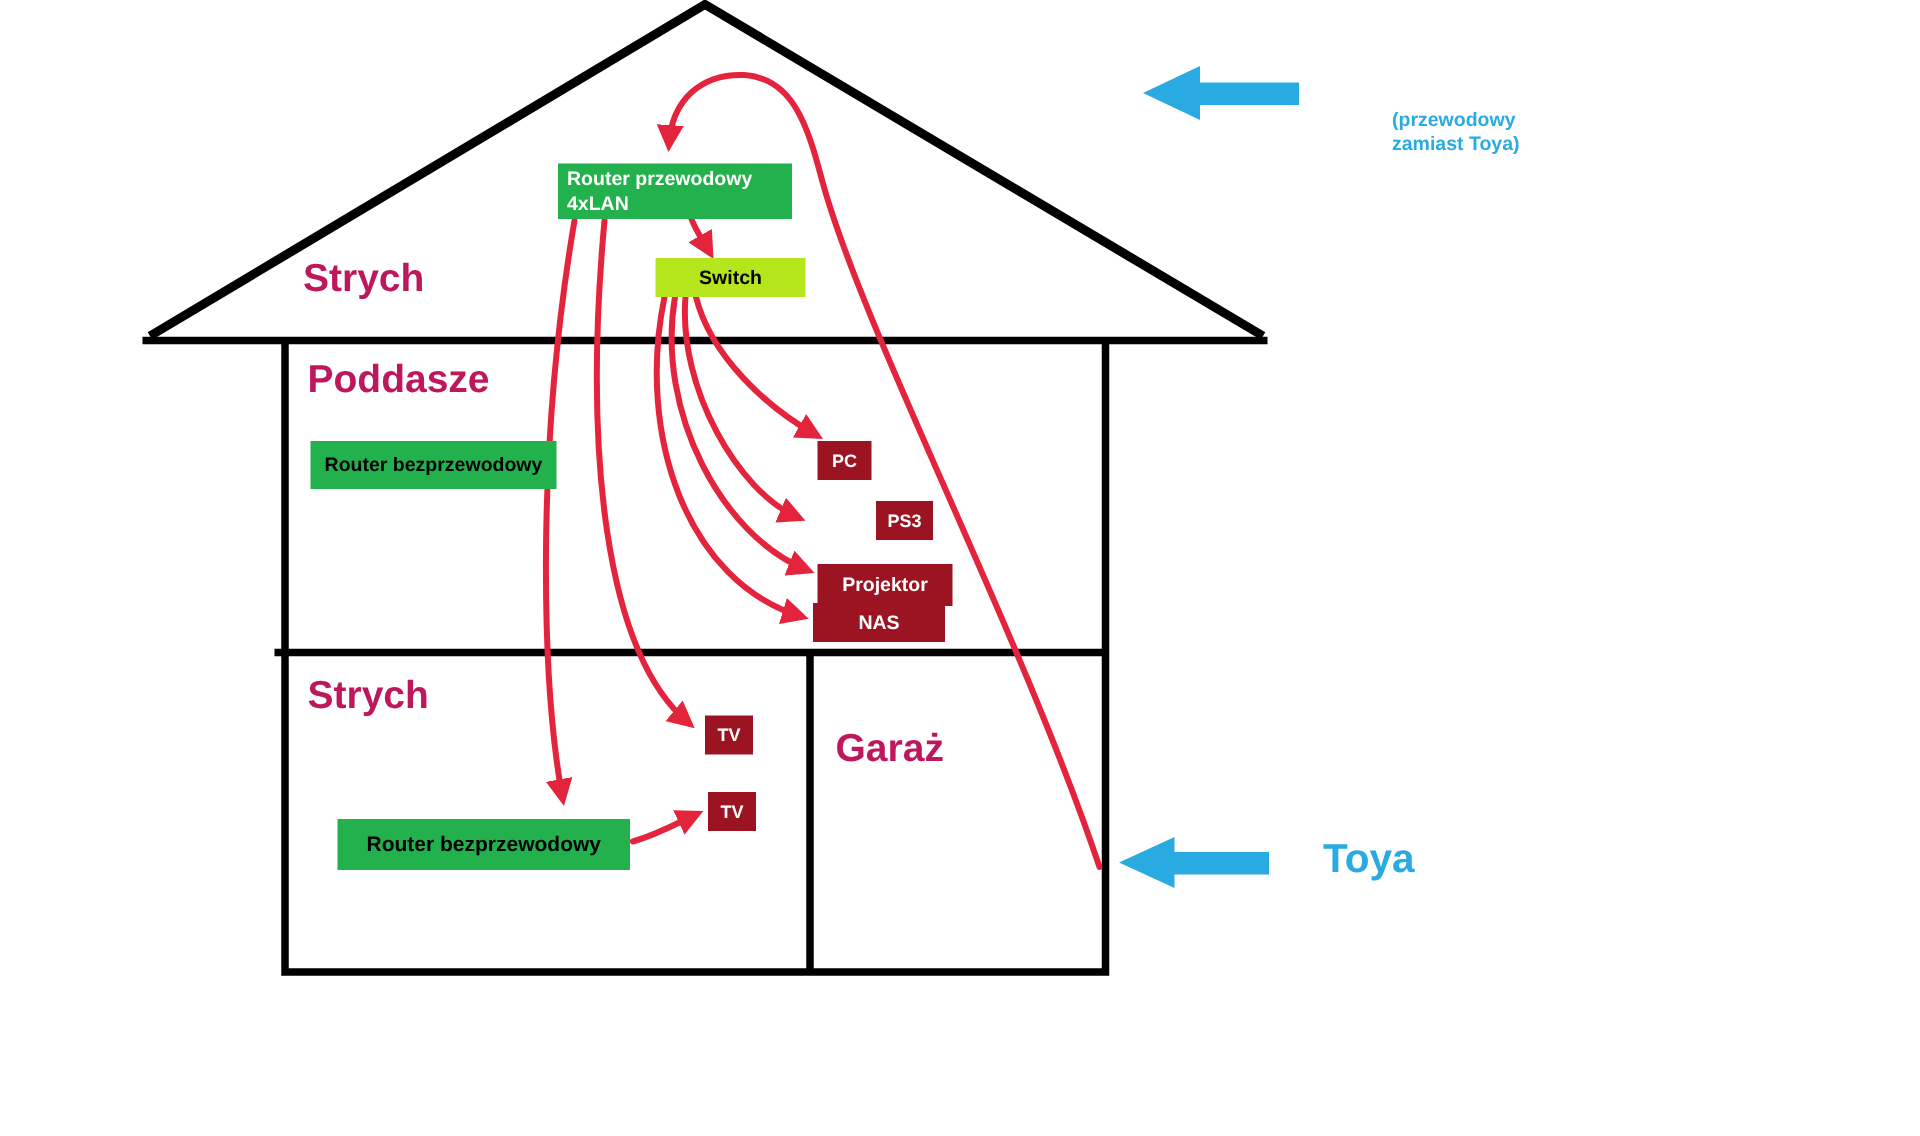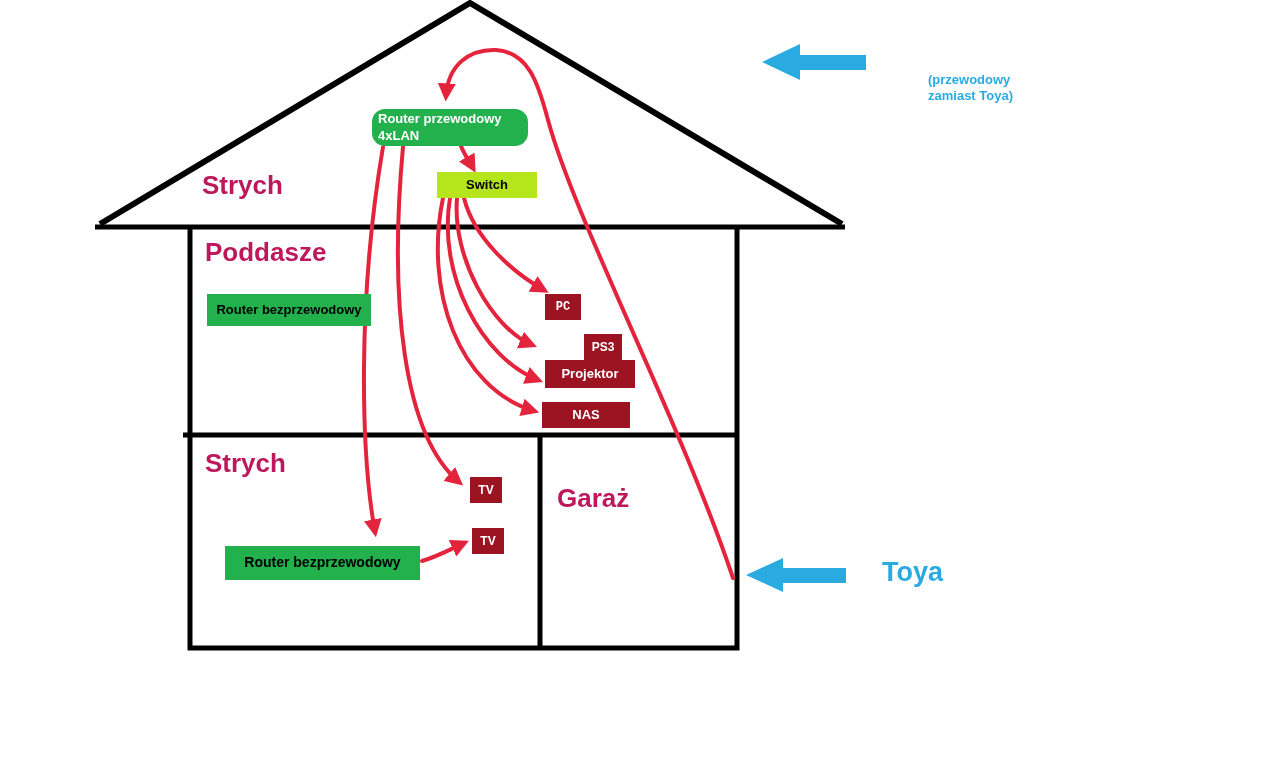--- a/index.html
+++ b/index.html
@@ -19,26 +19,26 @@
   .isp-note{left:928px;top:72px;font-size:13px;line-height:1.25;}
   .toya-title{left:855px;top:557px;font-size:27px;margin-left:27px;}
   .dev{
     position:absolute;display:flex;align-items:center;justify-content:center;
     font-weight:bold;white-space:pre-line;text-align:center;line-height:1.25;
     box-sizing:border-box;
   }
   .green{background:#22b14c;color:#000;}
   .maroon{background:#9c1421;color:#fff;}
   .d-router1{left:372px;top:109px;width:156px;height:37px;font-size:13px;color:#fff;
-             justify-content:flex-start;text-align:left;padding-left:6px;border-radius:13px;}
+             justify-content:flex-start;text-align:left;padding-left:6px;}
   .d-switch{left:437px;top:172px;width:100px;height:26px;background:#b5e61d;color:#000;font-size:13px;text-align:right;}
   .d-rbpod{left:207px;top:294px;width:164px;height:32px;font-size:13px;}
-  .d-pc{left:545px;top:294px;width:36px;height:26px;font-size:12px;font-family:Liberation Mono, monospace;}
+  .d-pc{left:545px;top:294px;width:36px;height:26px;font-size:12px;}
   .d-ps3{left:540px;top:334px;width:38px;height:26px;font-size:12px;margin-left:44px;}
-  .d-proj{left:545px;top:360px;width:90px;height:28px;font-size:13px;text-align:right;}
+  .d-proj{left:545px;top:376px;width:90px;height:28px;font-size:13px;text-align:right;}
   .d-nas{left:542px;top:402px;width:88px;height:26px;font-size:13px;}
   .d-tv1{left:470px;top:477px;width:32px;height:26px;font-size:12px;}
   .d-tv2{left:472px;top:528px;width:32px;height:26px;font-size:12px;}
   .d-rbpar{left:225px;top:546px;width:195px;height:34px;font-size:14px;}
 </style>
 </head>
 <body>
 
 <div class="stage">
 

